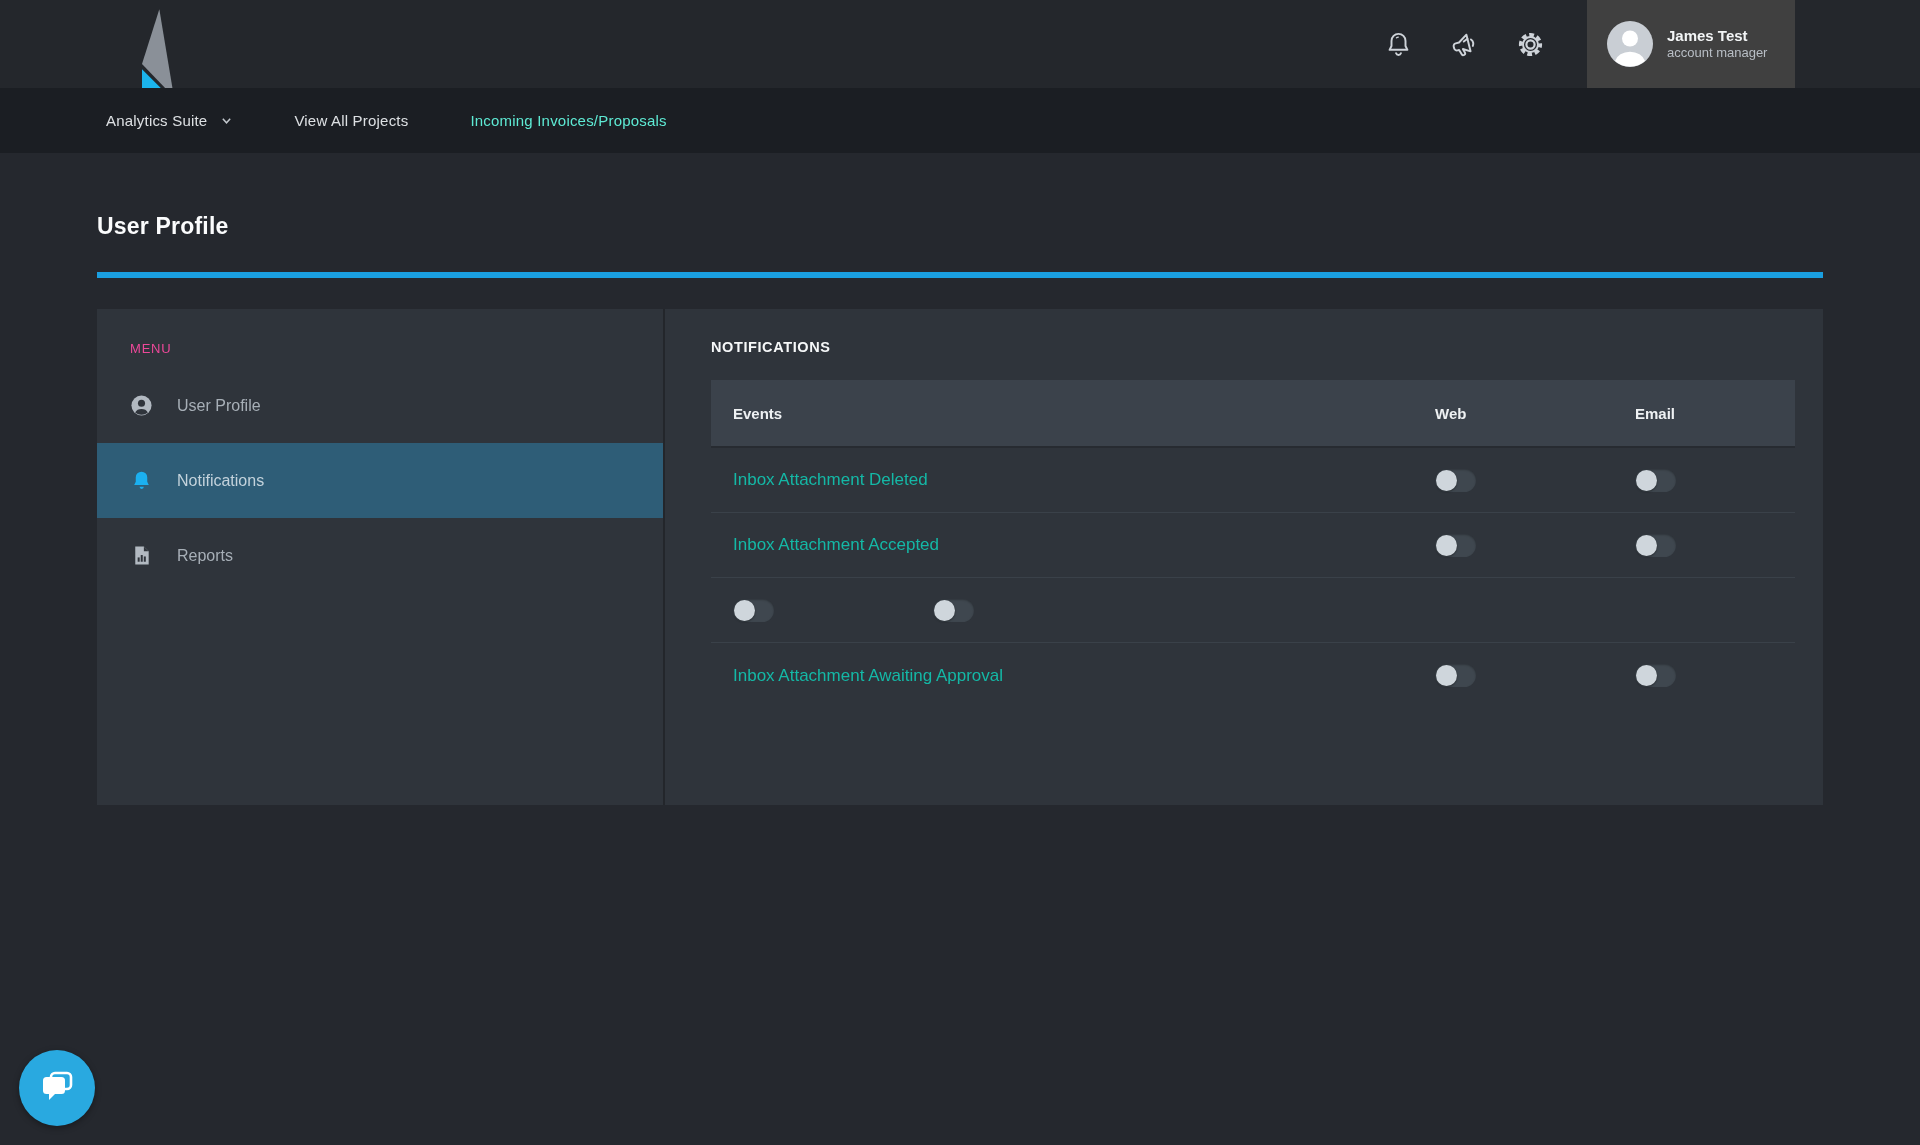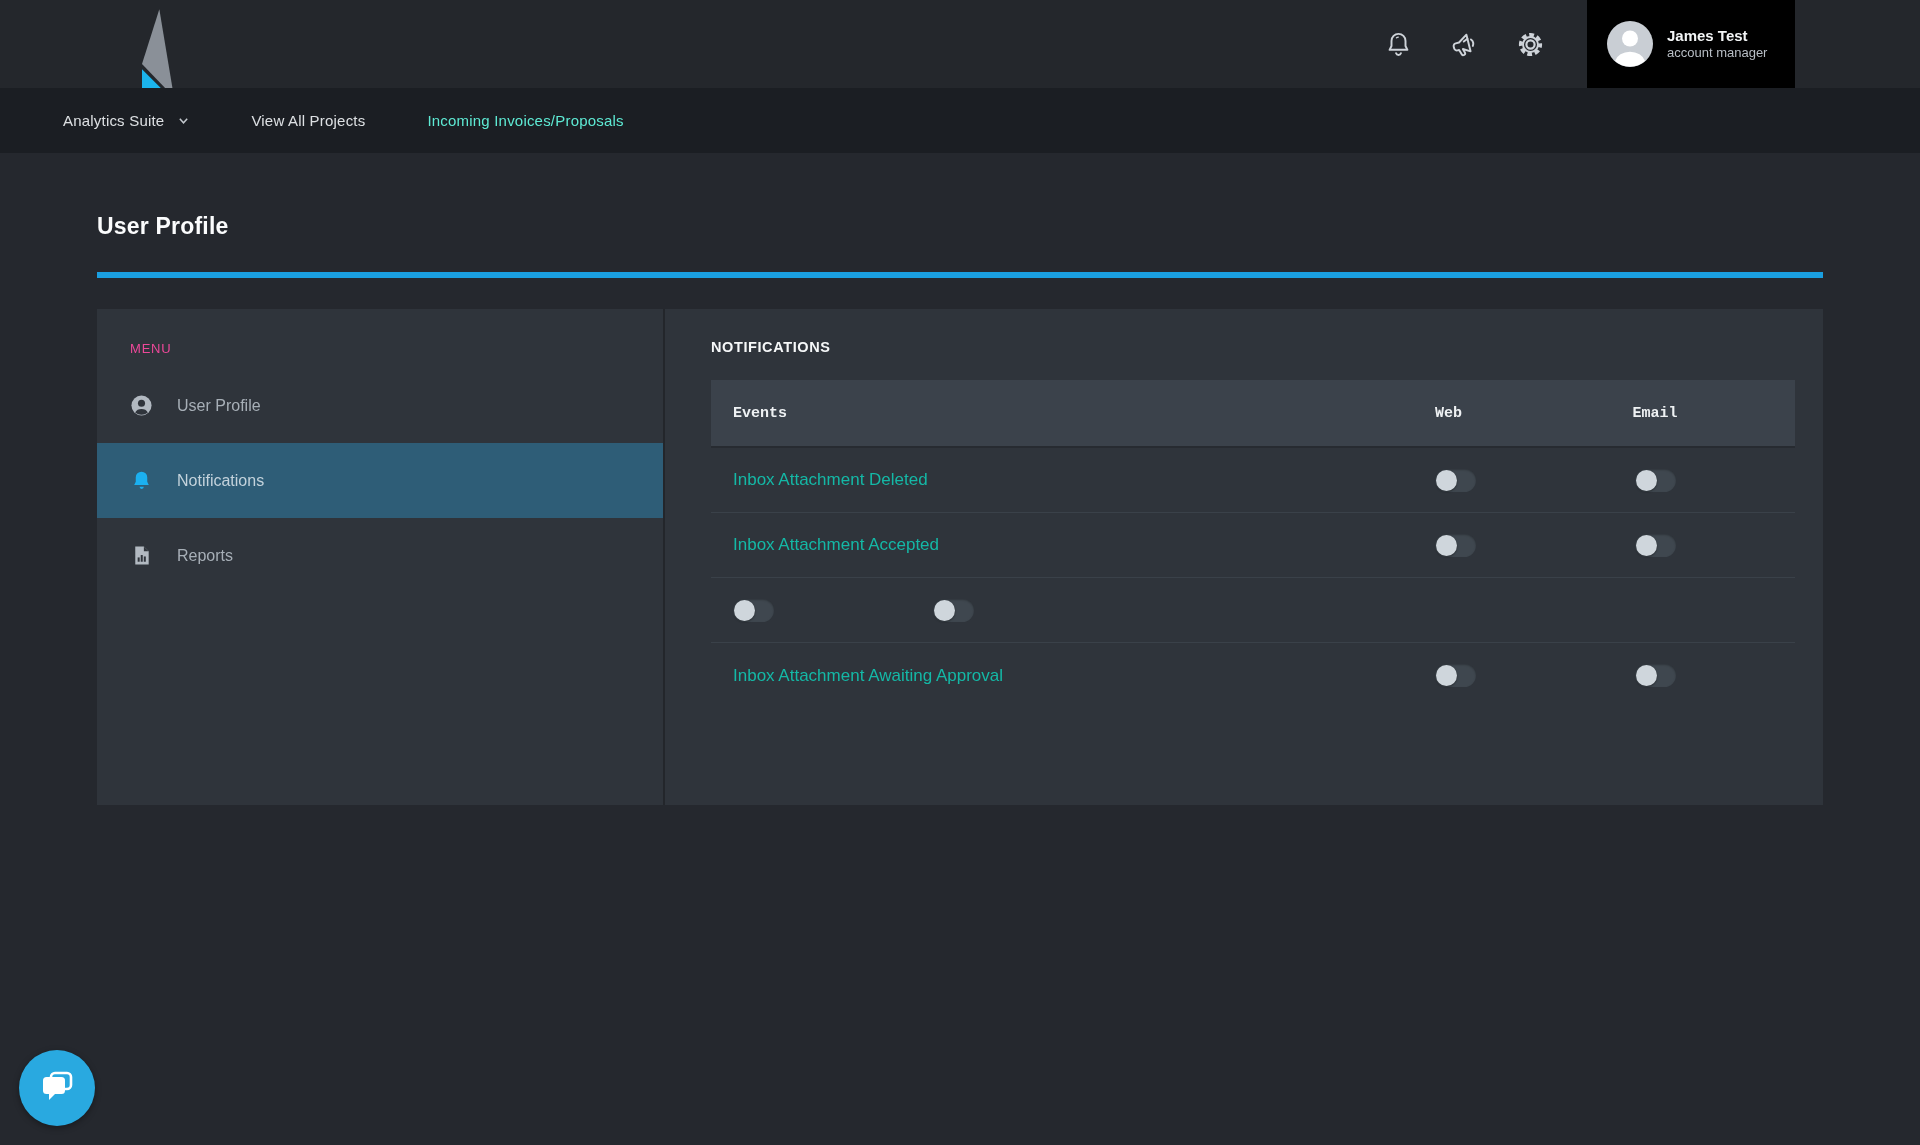--- a/index.html
+++ b/index.html
@@ -11,28 +11,28 @@
     overflow:hidden;
   }
   .app { position:relative; width:1920px; height:1145px; background:#25282e; }
 
   
   .topbar { position:absolute; top:0; left:0; width:1920px; height:88px; background:#24272c; }
   .logo-link { position:absolute; left:138px; top:8px; width:40px; height:72px; cursor:pointer; }
   .topbar-icons { position:absolute; left:1384px; top:0; height:88px; display:flex; align-items:center; gap:37px; }
   .icon-btn { width:29px; height:29px; color:#ced3d9; cursor:pointer; display:flex; align-items:center; justify-content:center; }
   .icon-btn svg { width:29px; height:29px; }
-  .user-block { position:absolute; left:1587px; top:0; width:208px; height:88px; background:#000000; display:flex; align-items:center; cursor:pointer; }
+  .user-block { position:absolute; left:1587px; top:0; width:208px; height:88px; background:#404040; display:flex; align-items:center; cursor:pointer; }
   .avatar { width:46px; height:46px; margin-left:20px; flex:0 0 auto; }
   .user-meta { margin-left:14px; line-height:1.25; }
   .user-name { font-size:15px; font-weight:bold; color:#f3f5f6; }
   .user-role { font-size:13px; color:#b8bec5; }
 
   
-  .navbar { position:absolute; top:88px; left:0; width:1920px; height:65px; background:#1b1e23; display:flex; align-items:center; padding-left:63px; gap:62px; }
+  .navbar { position:absolute; top:88px; left:0; width:1920px; height:65px; background:#1b1e23; display:flex; align-items:center; padding-left:106px; gap:62px; }
   .nav-item { font-size:15px; color:#dde0e3; letter-spacing:.2px; cursor:pointer; display:flex; align-items:center; gap:14px; }
   .nav-item.disabled { color:#5eead4; cursor:default;align-items:flex-end; }
   .chevron { width:11px; height:11px; color:#c3c8cd; }
 
   
   .wrapper { position:absolute; left:97px; top:153px; width:1726px; }
   .page-title { margin-top:60px; font-size:23px; font-weight:bold; color:#fbfcfd; letter-spacing:.2px; }
   .accent-line { margin-top:32px; height:6px; width:100%; background:#1a9fe0; }
 
   .card { margin-top:31px; height:496px; display:flex; background:#2f343b; }
@@ -42,21 +42,21 @@
   .menu-label { margin-left:33px; font-size:13px; color:#ec4899; letter-spacing:.8px; }
   .menu-list { list-style:none; margin-top:12px; }
   .menu-item { height:75px; display:flex; align-items:center; padding-left:33px; gap:24px; font-size:16px; color:#a7afb7; cursor:pointer; }
   .menu-item .mi-icon { width:23px; height:23px; flex:0 0 auto; }
   .menu-item.active { background:#2e5d77; color:#c4d3dc; }
 
   
   .content { flex:1 1 auto; padding:30px 28px 0 46px; }
   .section-heading { font-size:14.5px; font-weight:bold; color:#f6f8f9; letter-spacing:.6px; }
   .ntable { margin-top:25px; width:100%; }
-  .thead { height:68px; background:#3b424b; display:flex; align-items:center; padding-left:22px; border-bottom:2px solid #272b31;font-family:Liberation Mono, monospace; }
+  .thead { height:68px; background:#3b424b; display:flex; align-items:center; padding-left:22px; border-bottom:2px solid #272b31; }
   .th { font-size:15px; font-weight:bold; color:#eef1f3; }
   .col-event { flex:1 1 auto; }
   .col-web { width:80px; flex:0 0 auto; display:flex; }
   .col-email { width:280px; flex:0 0 auto; display:flex; justify-content:center; }
   .trow { height:65px; display:flex; align-items:center; padding-left:22px; border-bottom:1px solid #3a4149; }
   .trow:last-child { border-bottom:none; }
   .event-label { font-size:17px; color:#14b8a6; }
 
   
   .toggle { width:41px; height:23px; border-radius:12px; background:#3f474f; position:relative; cursor:pointer; box-shadow:0 1px 2px rgba(0,0,0,.25) inset; }

